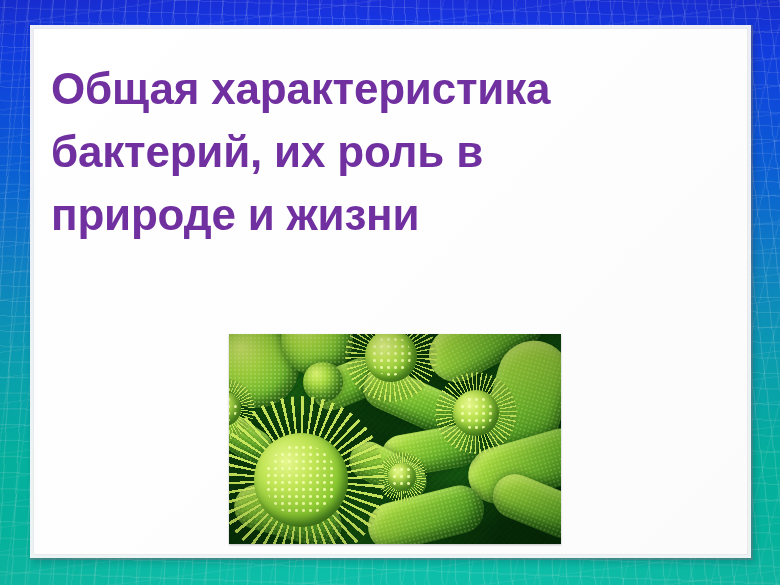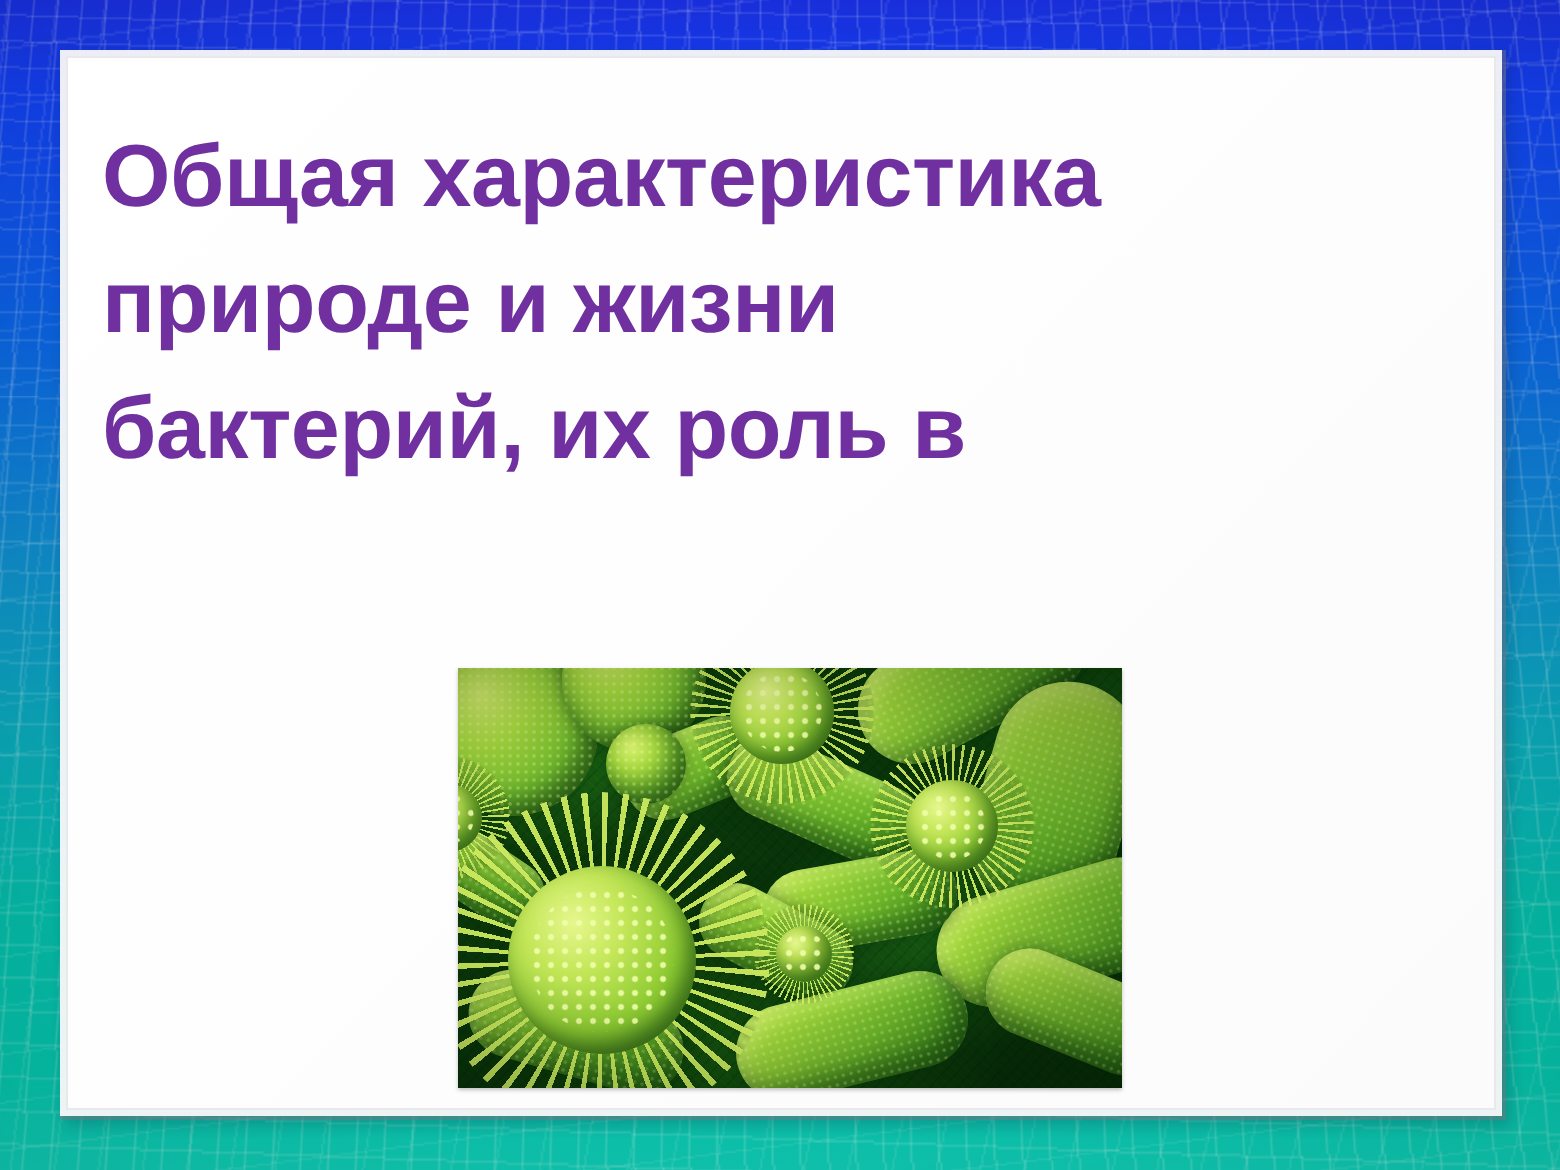--- a/index.html
+++ b/index.html
@@ -230,22 +230,22 @@
   <div class="bg-gradient"></div>
   <div class="bg-mesh-a"></div>
   <div class="bg-mesh-b"></div>
   <div class="bg-vignette"></div>
 
   <div class="card">
     <div class="card-inner">
 
       <div class="title-block">
         <div class="title-line">Общая характеристика</div>
+        <div class="title-line">бактерий, их роль в</div>
         <div class="title-line">природе и жизни</div>
-        <div class="title-line">бактерий, их роль в</div>
       </div>
 
       <div class="photo" title="Микрофотография бактерий: зелёные палочковидные бактерии и шиповатые округлые микроорганизмы на тёмно-зелёном фоне">
         <div class="photo-scene">
           <div class="photo-bg"></div>
           <div class="photo-noise"></div>
 
           <div class="coccus" style="left:-16px; top:-10px; width:86px; height:84px;"></div>
           <div class="coccus" style="left:52px; top:-30px; width:72px; height:72px;"></div>
 

